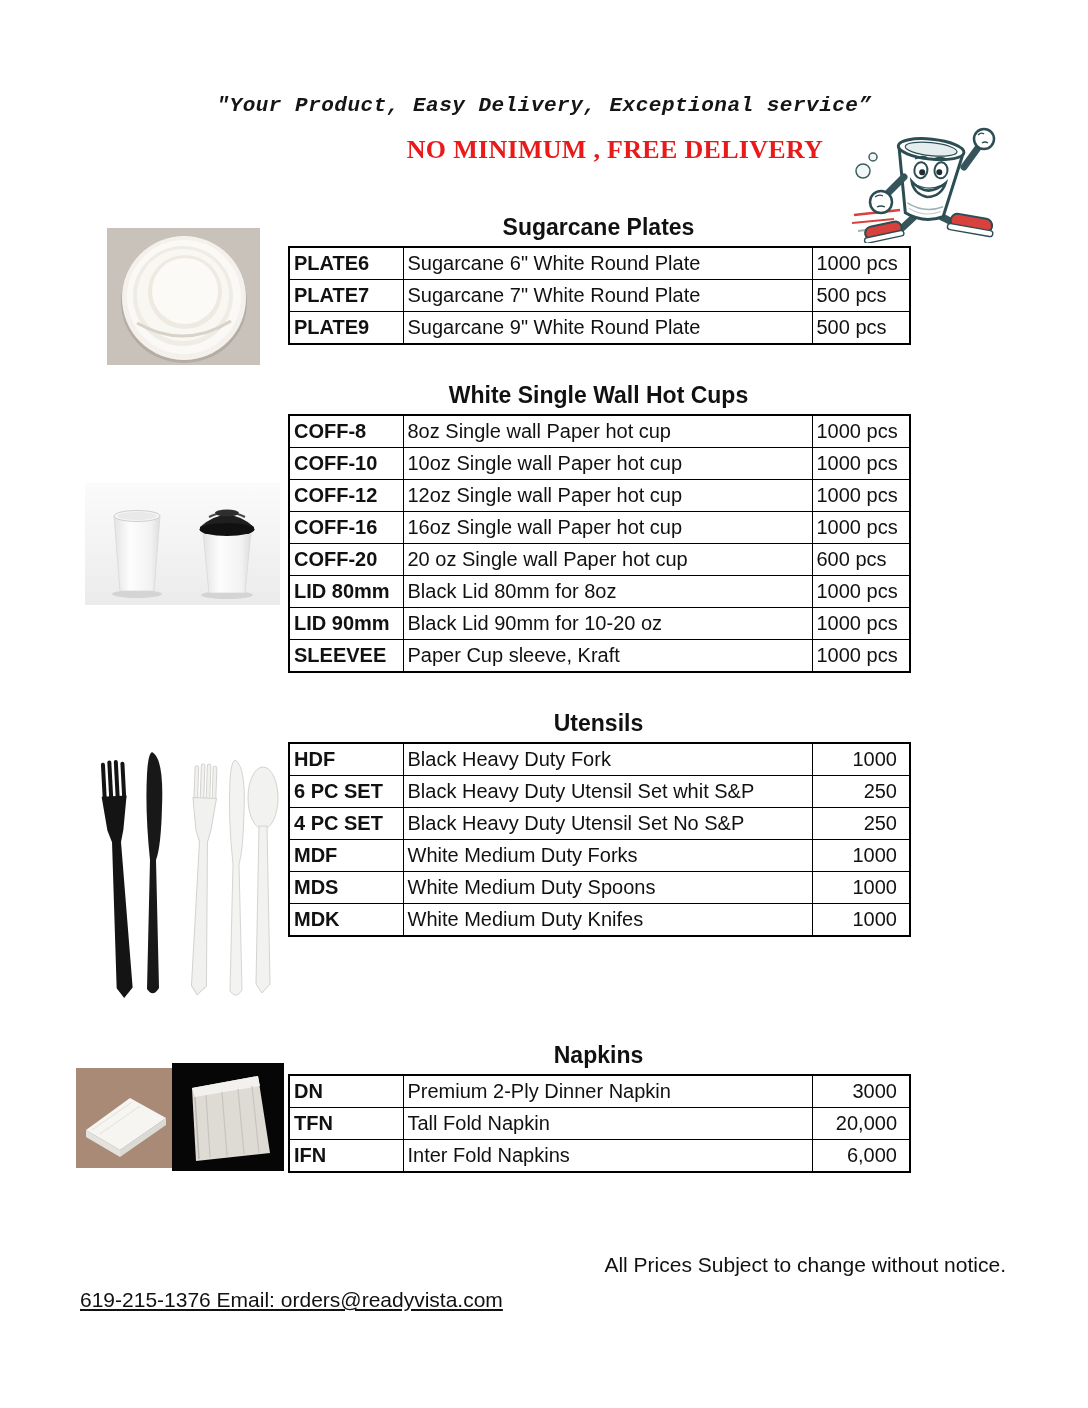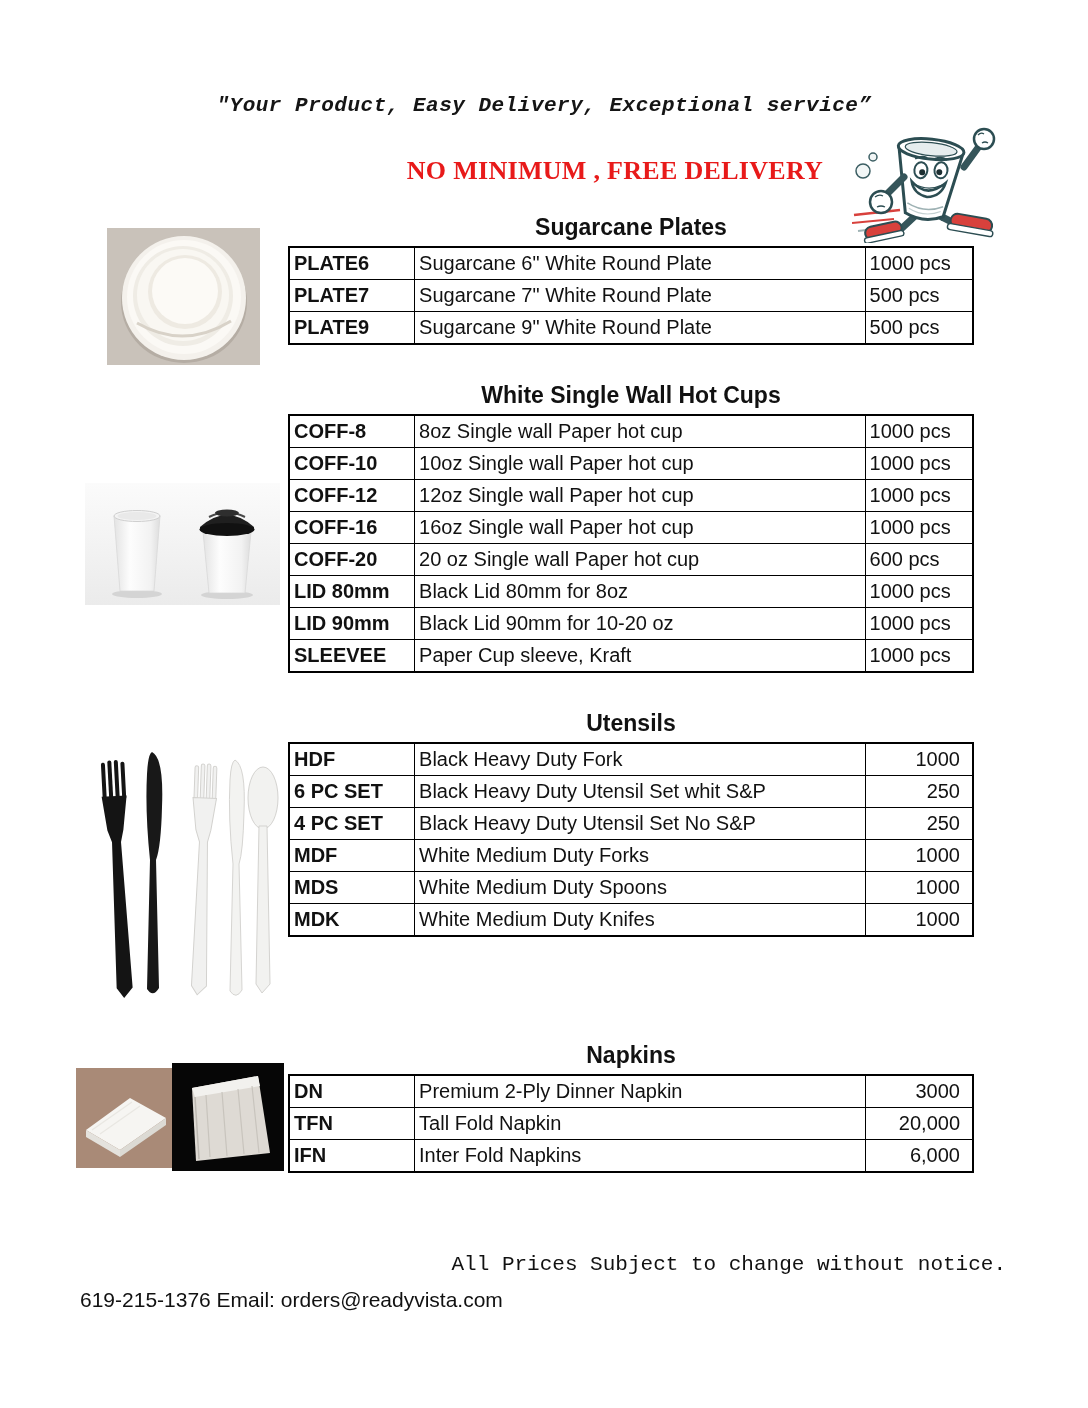--- a/index.html
+++ b/index.html
@@ -13,48 +13,48 @@
     top:94px;left:0;width:1088px;text-align:center;
     font-family:"Liberation Mono","DejaVu Sans Mono",monospace;
     font-weight:bold;font-style:italic;font-size:21px;letter-spacing:.5px;color:#151515;
   }
   .promo{
     top:135px;left:180px;width:870px;text-align:center;
     font-family:"Liberation Serif","DejaVu Serif",serif;
     font-weight:bold;font-size:26px;letter-spacing:.3px;
   }
   
-  .catalog-section{position:absolute;left:288px;width:686px;}
+  .catalog-section{position:absolute;left:288px;width:621px;}
   .section-title{
     margin:0 0 5px 0;text-align:center;
     font-size:23px;font-weight:700;color:#111;
   }
   table.price-table{
     width:100%;border-collapse:collapse;table-layout:fixed;
     border:2px solid #000;
   }
   table.price-table td{
     border:1.5px solid #000;height:31px;font-size:20px;
     padding:0 4px;overflow:hidden;white-space:nowrap;color:#111;
   }
   td.cell-code{font-weight:700;margin-top:16px;}
   td.cell-desc{padding-left:6px;}
   td.cell-qty{text-align:left;}
   .qty-right td.cell-qty{text-align:right;padding-right:12px;}
   
-  .notice{top:1253px;right:82px;font-size:21px;color:#111;font-family:Liberation Mono, monospace;}
-  .contact{top:1288px;left:80px;font-size:21px;color:#111;}
+  .notice{top:1253px;right:82px;font-size:21px;color:#111;}
+  .contact{top:1288px;left:80px;font-size:21px;color:#111;text-decoration:underline;}
   
   .photo{position:absolute;line-height:0;}
 </style>
 </head>
 <body>
 
 <div class="abs tagline">"Your Product, Easy Delivery, Exceptional service”</div>
-<div class="abs promo" style="color: rgb(232, 26, 26); margin-top: 21px;">NO MINIMUM , FREE DELIVERY</div>
+<div class="abs promo" style="color: rgb(232, 26, 26);">NO MINIMUM , FREE DELIVERY</div>
 
 <div class="photo" style="left:852px;top:113px;width:152px;height:130px;">
   <svg width="152" height="130" viewBox="0 0 152 130">
 
     <circle cx="11" cy="58" r="7" fill="#f2f6f6" stroke="#3c5e63" stroke-width="1.5"></circle>
     <circle cx="21" cy="44" r="4" fill="#f2f6f6" stroke="#3c5e63" stroke-width="1.5"></circle>
 
     <path d="M2,102 L48,97" stroke="#d8413c" stroke-width="2.5" fill="none"></path>
     <path d="M0,110 L42,106" stroke="#d8413c" stroke-width="2" fill="none"></path>
     <path d="M6,118 L54,112" stroke="#9fb3b5" stroke-width="2" fill="none"></path>

